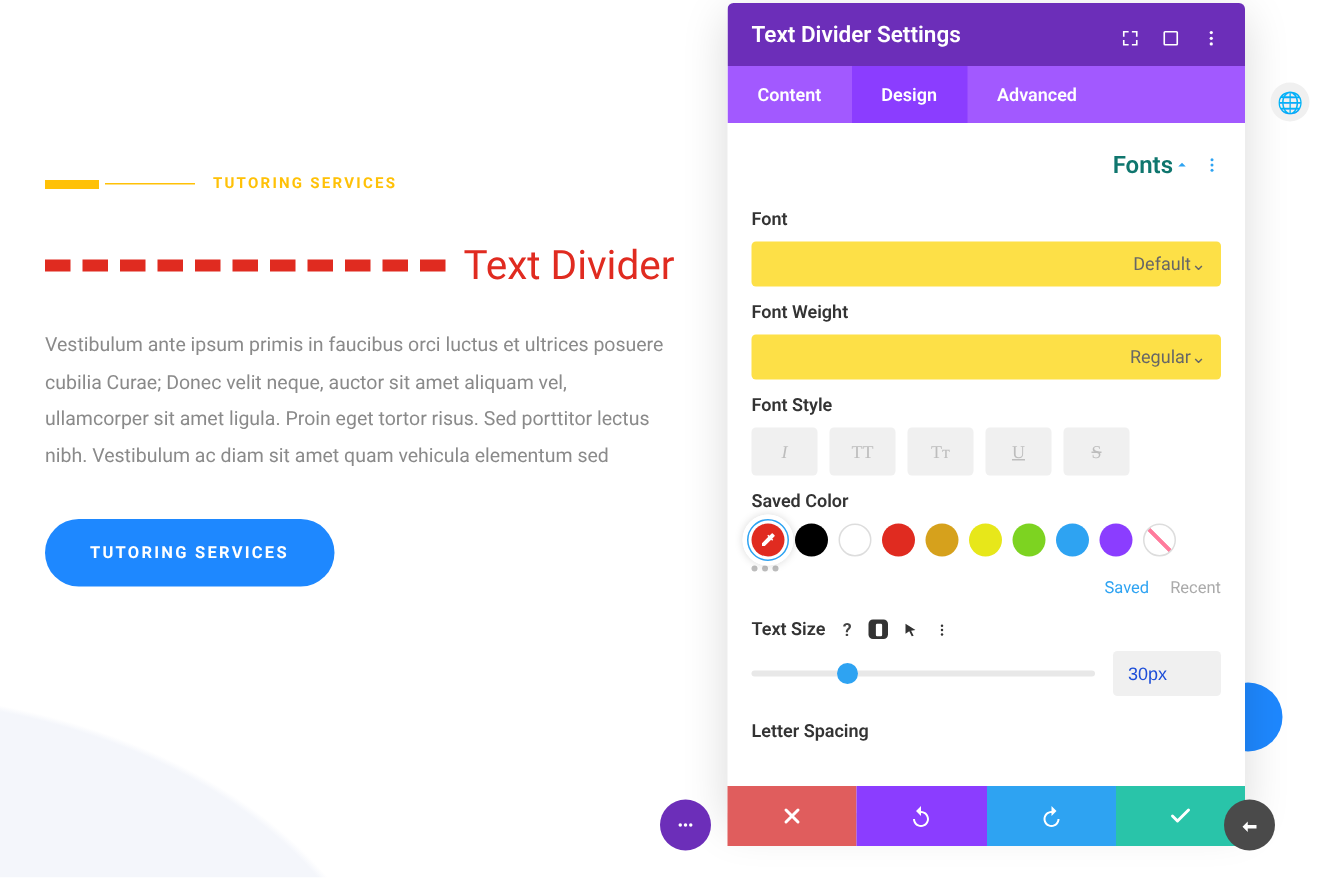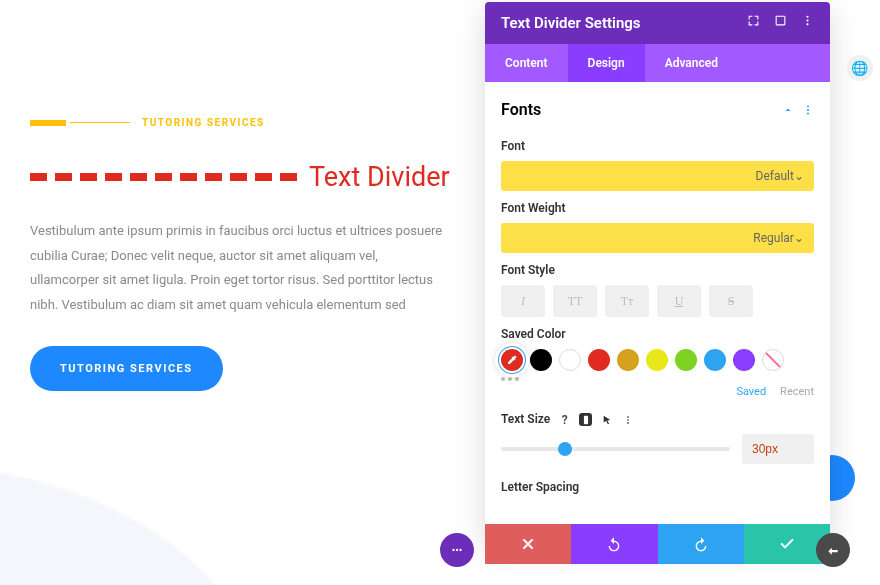--- a/index.html
+++ b/index.html
@@ -133,21 +133,21 @@
     box-shadow: 0 8px 30px rgba(0,0,0,0.15);
     z-index: 20;
     border-radius: 4px 4px 0 0;
     overflow: hidden;
   }
   .panel-header {
     background: #6c2eb9;
     color: #fff;
     padding: 12px 16px;
     display: flex;
-    align-items: flex-start;
+    align-items: flex-end;
     justify-content: space-between;
     font-size: 15px;
     font-weight: 600;
   }
   .panel-header-icons { display: flex; gap: 14px; align-items:center; }
   .panel-header-icons svg, .panel-header-icons .dots { width: 13px; height: 13px; fill: #fff; }
   .panel-tabs {
     background: #a259ff;
     display: flex;
   }
@@ -160,23 +160,23 @@
   }
   .panel-tab.active { background: #8b3dff; }
 
   .panel-body {
     padding: 8px 16px 0 16px;
     height: 460px;
     overflow: hidden;
   }
   .section-head {
     display: flex;
-    justify-content: space-between;
+    justify-content: flex-end;
     align-items: center;
-    color: #000000;
+    color: #0f766e;
     font-size: 16px;
     font-weight: 600;
     padding: 10px 0;
     cursor:pointer;
   }
   .section-head-icons { display:flex; gap:8px; align-items:center; color:#2ea3f2; }
   .form-label {
     font-size: 12px;
     font-weight: 600;
     color: #333;
@@ -233,21 +233,21 @@
   }
   .slider-track {
     position:relative;flex:1;height:4px;background:#e8e8e8;border-radius:3px;
   }
   .slider-thumb{
     position:absolute;top:50%;transform:translate(-50%,-50%);
     width:14px;height:14px;border-radius:50%;background:#2ea3f2;cursor:pointer;
   }
   .slider-input{
     width:72px;background:#f0f0f0;border:none;border-radius:3px;
-    padding:8px 10px;font-size:12px;color:#c2410c;
+    padding:8px 10px;font-size:12px;color:#1d4ed8;
   }
   .textsize-label{
     font-size:12px;font-weight:600;color:#333;margin-top:14px;
     display:flex;align-items:flex-end;gap:8px;
   }
   .minicon{width:13px;height:13px;display:inline-flex;align-items:center;justify-content:center;color:#444;cursor:pointer;border-radius:3px;}
   .minicon.active{background:#333;color:#fff;}
 
   
   .panel-footer{

